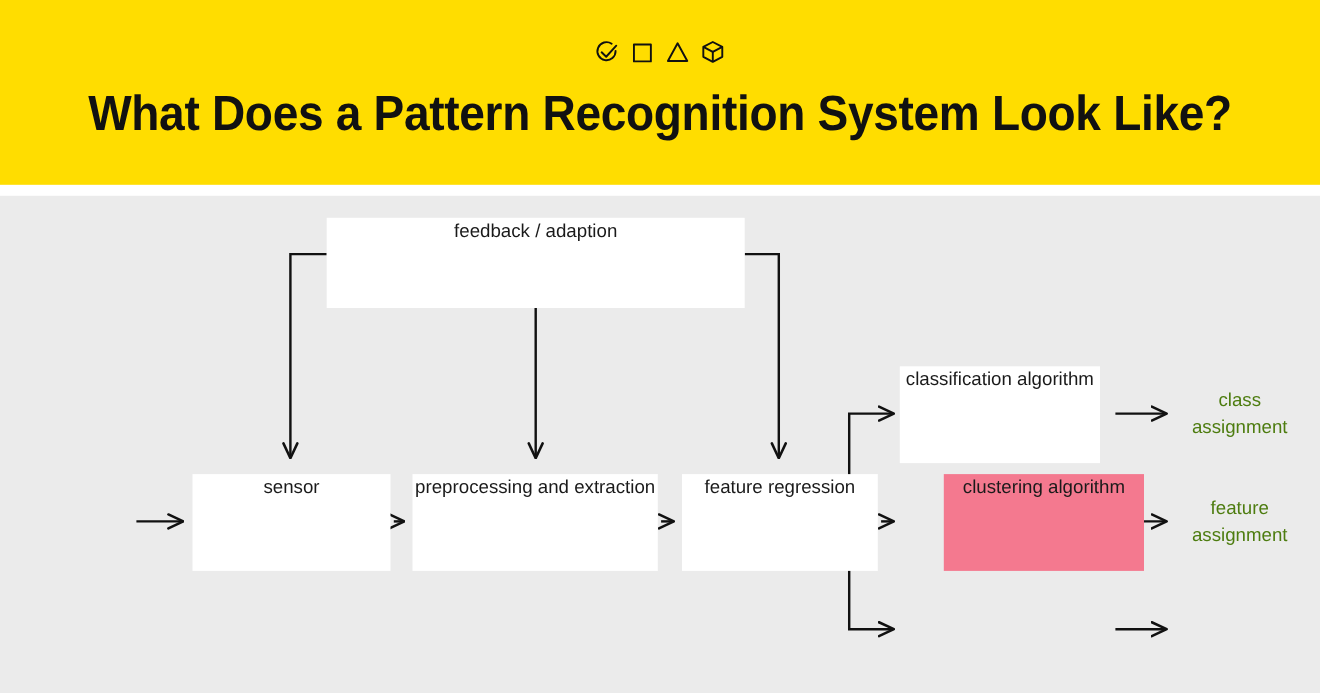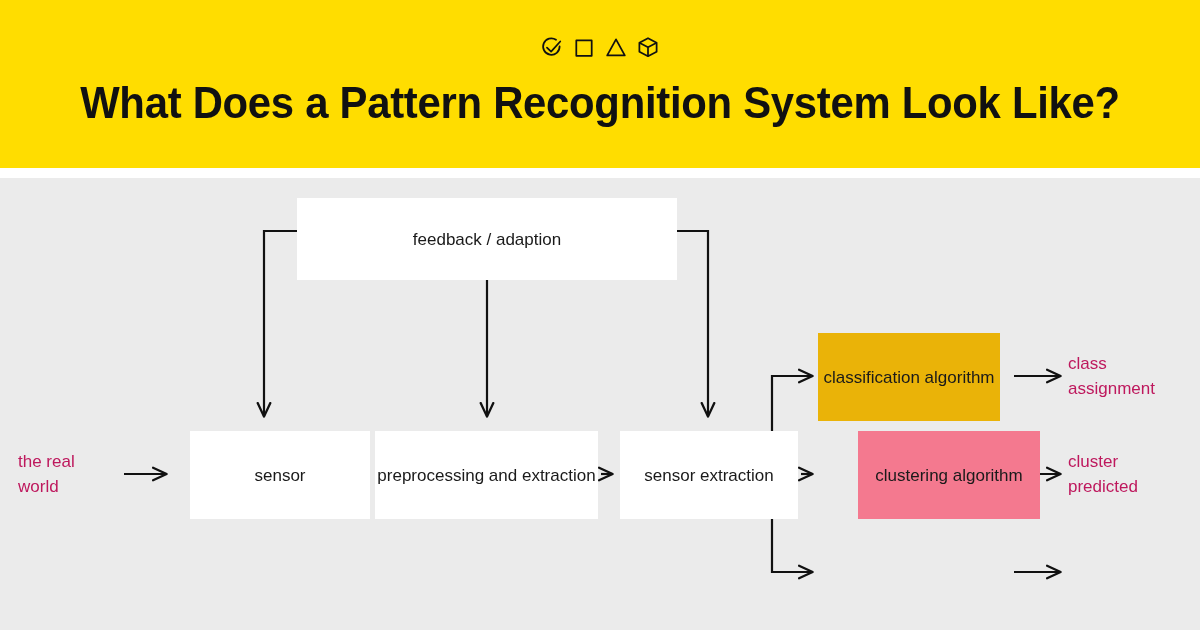--- a/index.html
+++ b/index.html
@@ -67,41 +67,42 @@
     top: 178px;
     width: 1200px;
     height: 452px;
     background: #ebebeb;
   }
 
   .node {
     position: absolute;
     box-sizing: border-box;
     display: flex;
-    align-items: center;
+    align-items: flex-start;
     justify-content: center;
     text-align: center;
     font-size: 17px;
     line-height: 23px;
     color: #1a1a1a;
   }
   .node.white  { background: #ffffff; }
-  .node.yellow { background: #eab308; }
+  .node.yellow { background: #ffffff; }
   .node.pink   { background: #f4798f; }
   .node.blue   { background: #64ccf5; }
 
   .plaintext {
     position: absolute;
     box-sizing: border-box;
     display: flex;
     align-items: center;
     justify-content: center;
+    text-align: center;
     font-size: 17px;
     line-height: 25px;
-    color: #be185d;
+    color: #4d7c0f;
   }
 
   
   #connectors {
     position: absolute;
     left: 0;
     top: 0;
     width: 1200px;
     height: 452px;
     pointer-events: none;
@@ -174,48 +175,45 @@
         <path d="M487 102 L487 238" marker-end="url(#ah)"></path>
 
         <path d="M677 53 L708 53 L708 238" marker-end="url(#ah)"></path>
       </g>
     </svg>
 
     <div class="node white" style="left:297px; top:20px; width:380px; height:82px;">
       <span>feedback / adaption</span>
     </div>
 
-    <div class="plaintext" style="left:18px; top:262px; width:100px; height:68px;">
-      <span>the real world</span>
-    </div>
-
-    <div class="node white" style="left:190px; top:253px; width:180px; height:88px;">
+
+    <div class="node white" style="left:175px; top:253px; width:180px; height:88px;">
       <span>sensor</span>
     </div>
 
     <div class="node white" style="left:375px; top:253px; width:223px; height:88px;">
       <span>preprocessing and extraction</span>
     </div>
 
     <div class="node white" style="left:620px; top:253px; width:178px; height:88px;">
-      <span>sensor extraction</span>
+      <span>feature regression</span>
     </div>
 
     <div class="node yellow" style="left:818px; top:155px; width:182px; height:88px;">
       <span>classification algorithm</span>
     </div>
 
     <div class="node pink" style="left:818px; top:253px; width:182px; height:88px;margin-left:40px;">
       <span>clustering algorithm</span>
     </div>
 
 
     <div class="plaintext" style="left:1068px; top:164px; width:118px; height:68px;">
       <span>class assignment</span>
     </div>
 
     <div class="plaintext" style="left:1068px; top:262px; width:118px; height:68px;">
-      <span>cluster predicted</span>
+      <span>feature assignment</span>
     </div>
 
 
   </div>
 </div>
 
 </body></html>

